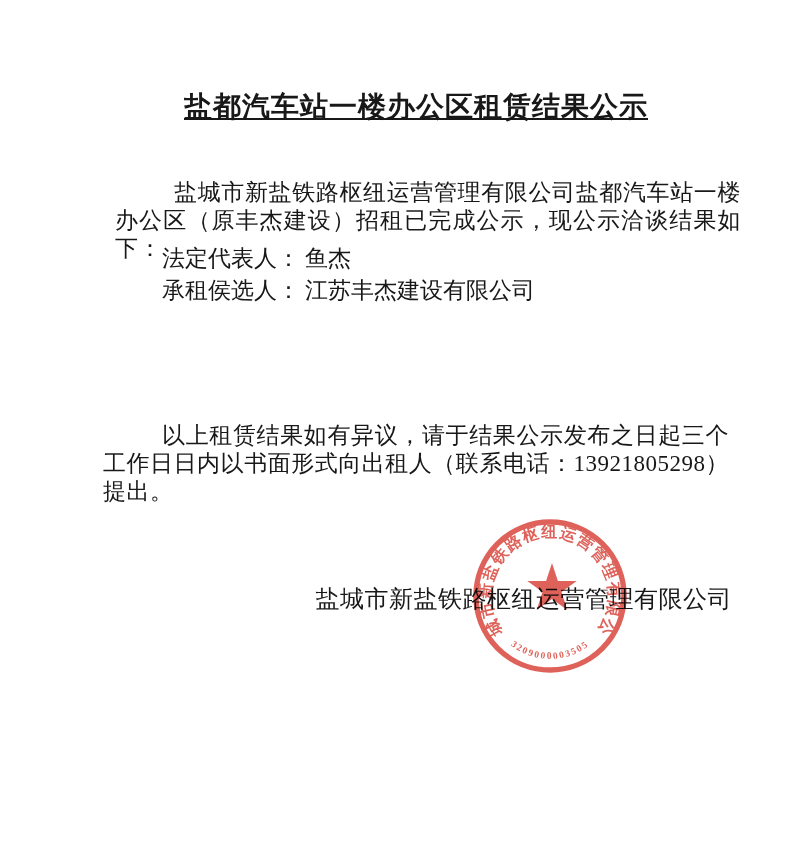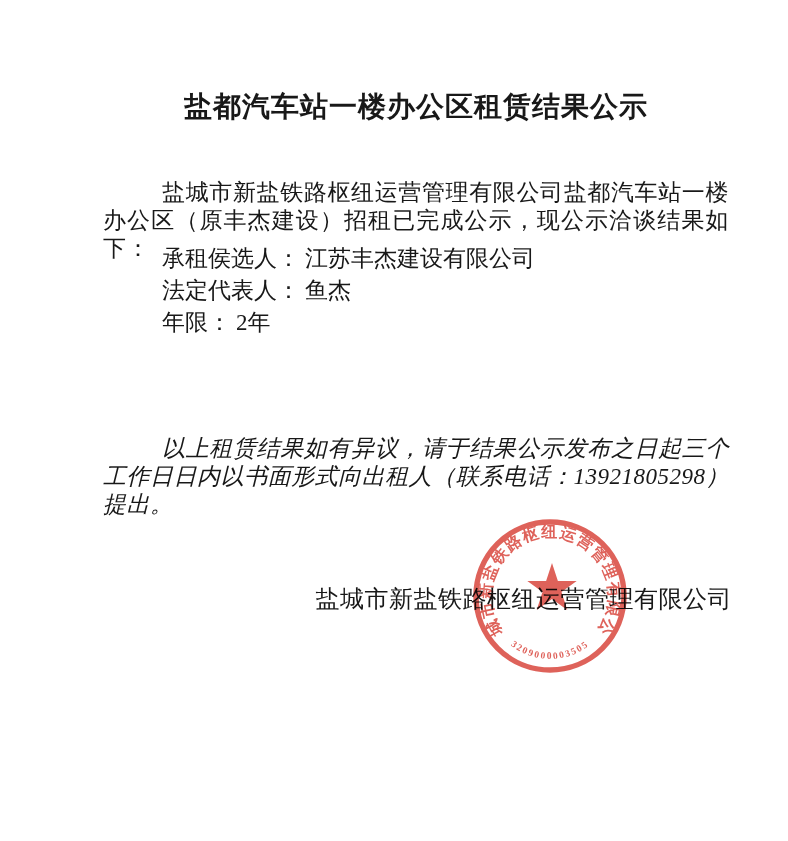--- a/index.html
+++ b/index.html
@@ -23,33 +23,34 @@
   .title {
     position: absolute;
     left: 103px;
     top: 68px;
     width: 626px;
     text-align: center;
     font-size: 28px;
     font-weight: bold;
     line-height: 40px;
     letter-spacing: 1px;
+    text-decoration: underline;
   }
   .para {
     position: absolute;
     left: 103px;
     width: 626px;
     font-size: 23px;
     line-height: 28px;
     text-align: justify;
     text-indent: 59px;
     letter-spacing: 0.5px;
   }
-  .para.intro { top: 156px; }
-  .para.disclaimer { top: 412px; font-style: italic; }
+  .para.intro { top: 156px; margin-left: 12px; }
+  .para.disclaimer { top: 399px; }
   .details {
     position: absolute;
     left: 103px;
     top: 243px;
     width: 626px;
     padding-left: 59px;
     box-sizing: border-box;
     font-size: 23px;
     line-height: 32px;
   }
@@ -83,27 +84,24 @@
 <body>
 
 <div class="doc">
 
   <h1 class="title">盐都汽车站一楼办公区租赁结果公示</h1>
 
   <p class="para intro">盐城市新盐铁路枢纽运营管理有限公司盐都汽车站一楼办公区（原丰杰建设）招租已完成公示，现公示洽谈结果如下：</p>
 
   <div class="details">
     <div class="detail-row">
-      <span class="detail-label">承租侯选人：</span><span class="detail-value">江苏丰杰建设有限公司</span>
-    </div>
-    <div class="detail-row">
       <span class="detail-label">法定代表人：</span><span class="detail-value">鱼杰</span>
     </div>
     <div class="detail-row">
-      <span class="detail-label">年限：</span><span class="detail-value">2年</span>
+      <span class="detail-label">承租侯选人：</span><span class="detail-value">江苏丰杰建设有限公司</span>
     </div>
   </div>
 
   <p class="para disclaimer">以上租赁结果如有异议，请于结果公示发布之日起三个工作日日内以书面形式向出租人（联系电话：13921805298）提出。</p>
 
   <div class="signature">
     <div>盐城市新盐铁路枢纽运营管理有限公司</div>
   </div>
 
   <svg class="seal" viewBox="-80 -82 160 164" xmlns="http://www.w3.org/2000/svg">

